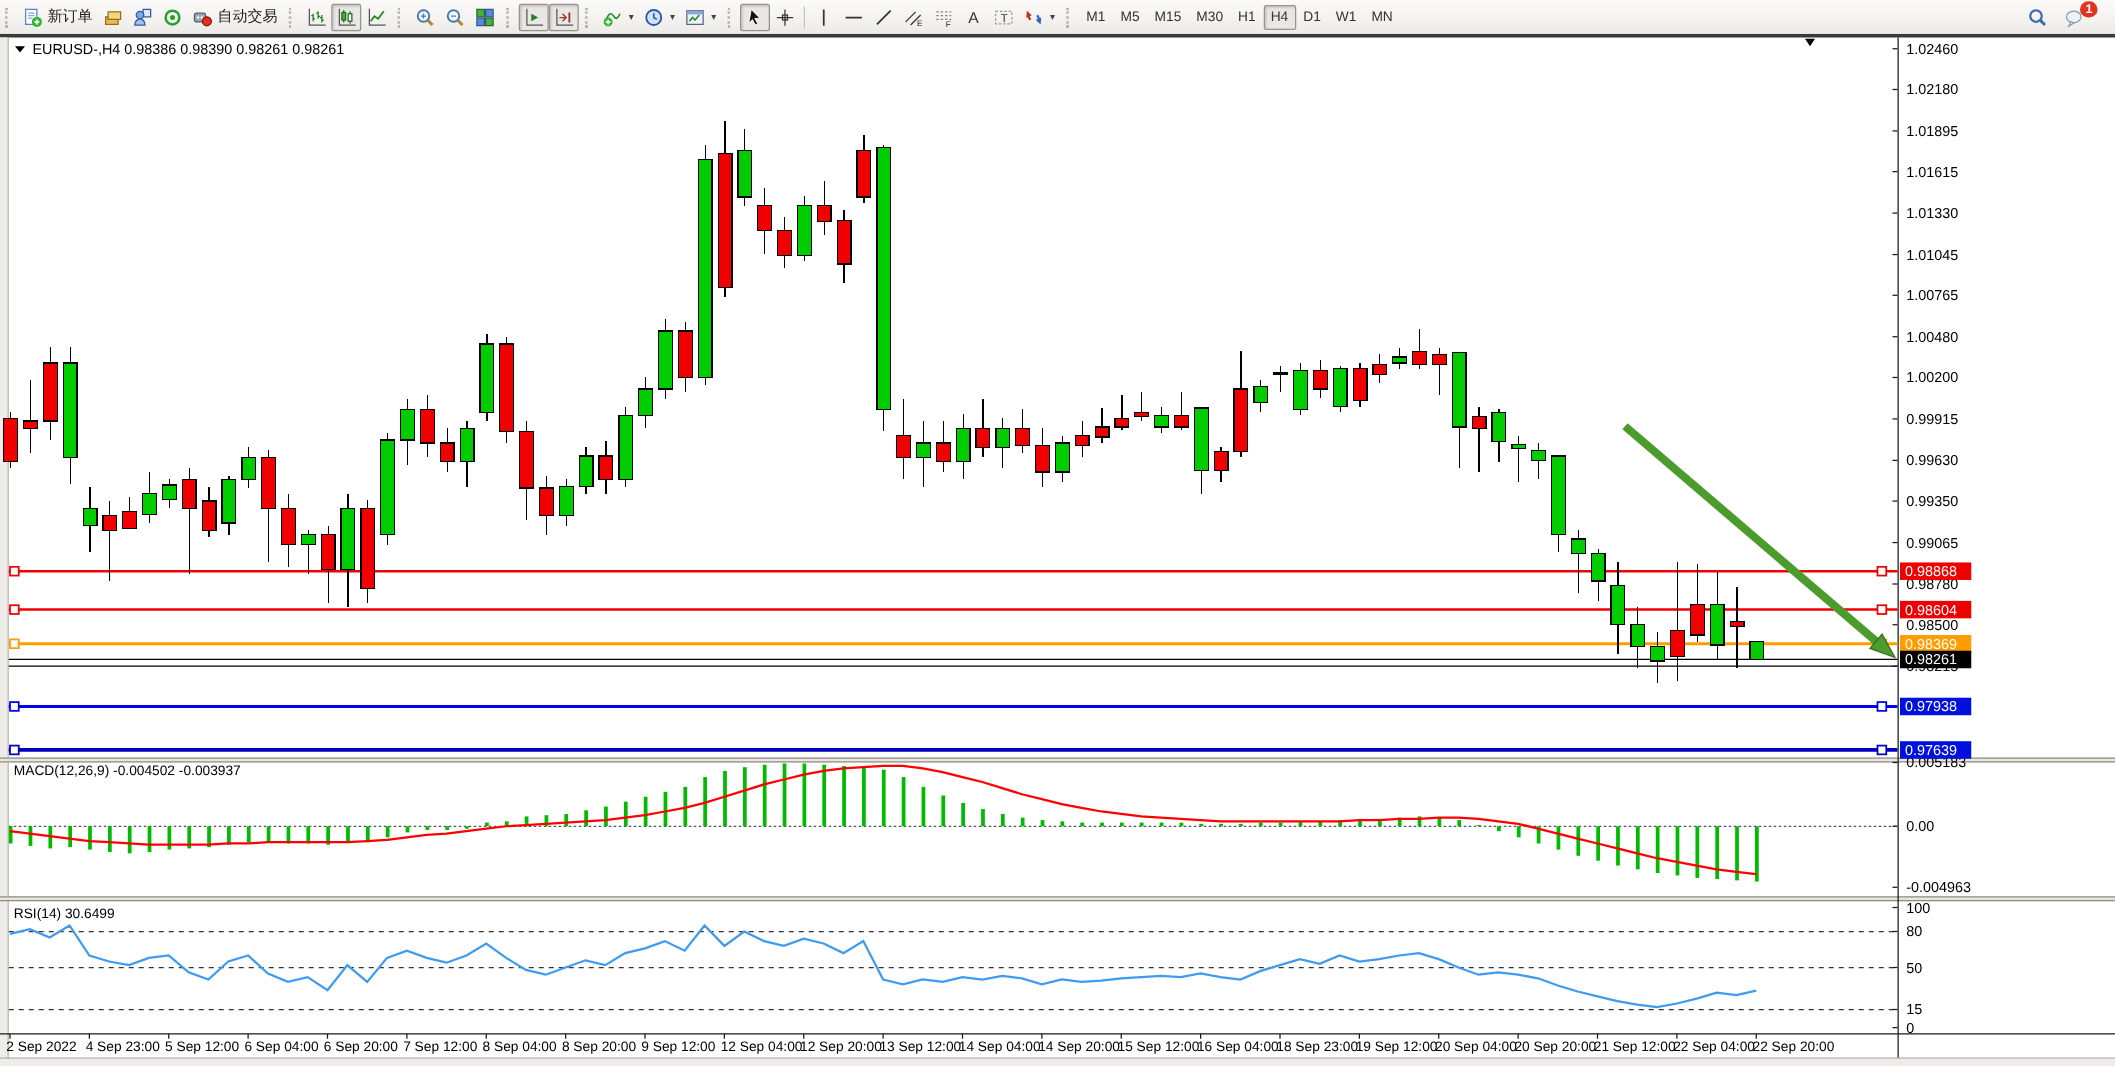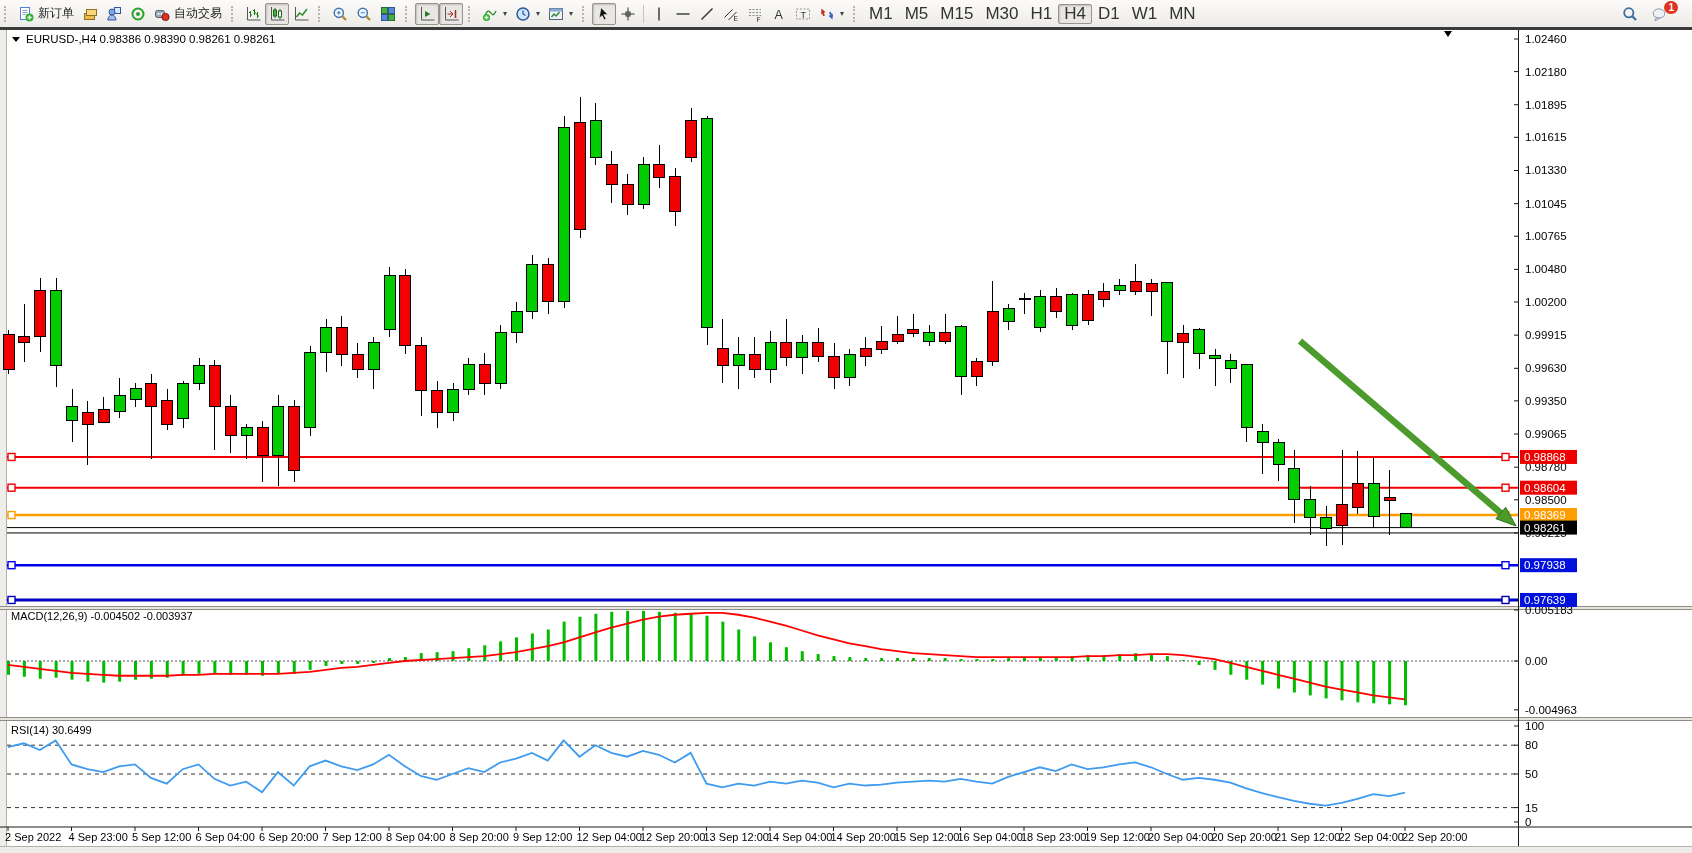--- a/index.html
+++ b/index.html
@@ -8,21 +8,21 @@
   #toolbar{position:absolute;top:0;left:0;width:1692px;height:27px;z-index:2;
            background:linear-gradient(#fcfbfa,#edebe7);display:flex;align-items:center;box-sizing:border-box}
   .grp{display:flex;align-items:center;height:100%;padding:0 1px}
   .grip{width:4px;height:16px;margin:0 3px 0 4px;border-left:2px dotted #b8b5af}
   .sep{width:1px;height:18px;background:#c6c3bd;margin:0 3px}
   .tb{display:flex;align-items:center;gap:4px;height:22px;min-width:22px;justify-content:center;
       padding:0 3px;border:1px solid transparent;border-radius:2px;font-size:12px;color:#222;cursor:default;box-sizing:border-box}
   .tb.pressed{background:#e9e7e3;border-color:#97948f;box-shadow:inset 1px 1px 2px rgba(0,0,0,.18)}
   .tb svg{display:block}
   .caret{font-size:8px;color:#444;margin-left:1px}
-  .tfbtn{font-size:17px;height:20px;padding:0 5px;color:#333}
+  .tfbtn{font-size:11px;height:20px;padding:0 5px;color:#333}
   .right{margin-left:auto;display:flex;align-items:center;padding-right:10px;gap:6px}
   .nbadge{background:#e23222;color:#fff;border-radius:8px;font-size:10px;font-weight:bold;
           padding:0 4px;height:13px;line-height:13px;margin-left:-8px;margin-top:-12px}
   #chart{position:absolute;left:0;top:0;z-index:1}
   svg text{font-family:"Liberation Sans",sans-serif}
 </style>
 </head>
 <body>
 
 <div id="toolbar">

